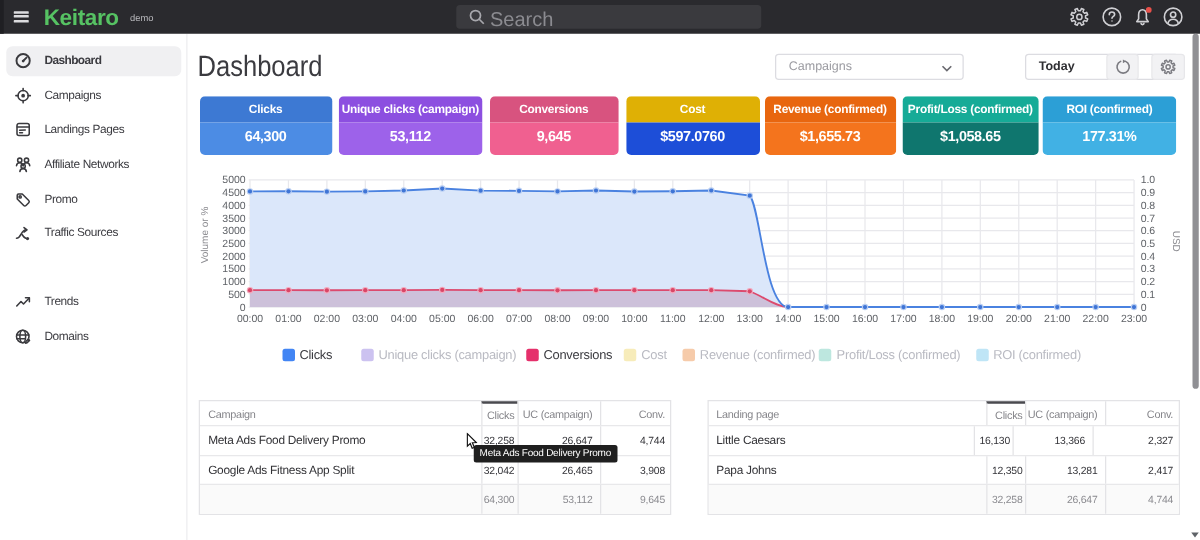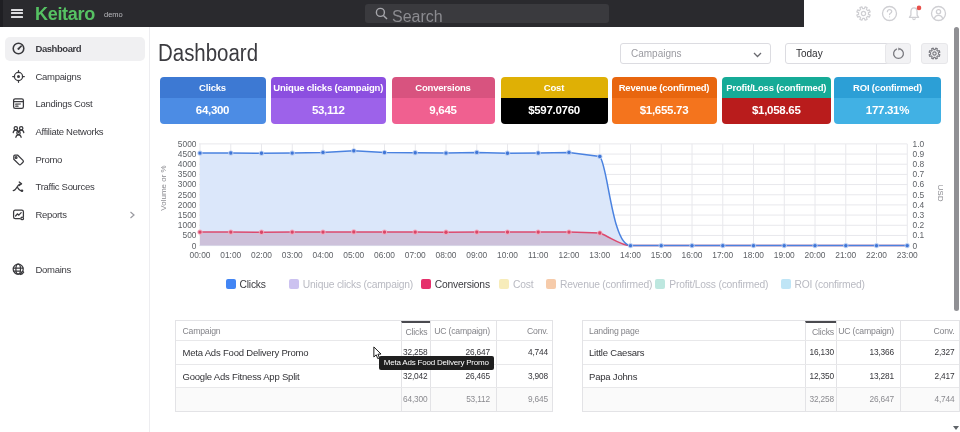--- a/index.html
+++ b/index.html
@@ -1,17 +1,17 @@
 <!DOCTYPE html>
 <html><head><meta charset="utf-8"><style>
 * { margin:0; padding:0; box-sizing:border-box; }
 html,body { width:960px; height:432px; overflow:hidden; background:#fff;
   font-family:"Liberation Sans", sans-serif; position:relative; }
 
-.hdr { position:absolute; left:0; top:0; width:804px; height:27px; background:#2a2a2e; }
+.hdr { position:absolute; left:0; top:0; width:960px; height:27px; background:#2a2a2e; }
 .burger { position:absolute; left:11px; top:8.5px; width:11.5px; }
 .burger div { height:2px; background:#dcdcdf; margin-bottom:1.9px; border-radius:0.5px; }
 .logo { position:absolute; left:35px; top:3.5px; font-size:18px; font-weight:bold; color:#56c263; letter-spacing:-0.3px; }
 .demo { position:absolute; left:104px; top:10px; font-size:7.5px; color:#b9b9bd; }
 .search { position:absolute; left:365px; top:4px; width:244px; height:19px; background:#3a3a3e; border-radius:3px; }
 .search svg { position:absolute; left:10px; top:3px; }
 .search span { position:absolute; left:27px; top:4px; font-size:16px; color:#8b8b90; }
 .hico { position:absolute; top:5px; }
 
 .side { position:absolute; left:0; top:27px; width:150px; height:405px; background:#fff; border-right:1px solid #ededf0; }
@@ -32,21 +32,21 @@
 .card { position:absolute; top:77px; height:47px; border-radius:4px; overflow:hidden; color:#fff; text-align:center; }
 .card-h { height:20.5px; font-size:9.5px; letter-spacing:-0.2px; line-height:21px; font-weight:bold; white-space:nowrap; }
 .card-v { height:26.5px; font-size:11.5px; letter-spacing:-0.3px; font-weight:bold; line-height:25px; }
 
 .chart { position:absolute; left:150px; top:130px; }
 .lg { position:absolute; top:278.5px; font-size:10.3px; letter-spacing:-0.2px; white-space:nowrap; }
 .lg .sw { display:inline-block; width:10px; height:10px; border-radius:2px; margin-right:4px; vertical-align:-1.5px; }
 .lg.on { color:#3b3b40; }
 .lg.off { color:#b9bac2; }
 
-.tbl { position:absolute; top:320px; border:1px solid #e3e3e6; font-size:9.5px;margin-left:16px; }
+.tbl { position:absolute; top:320px; border:1px solid #e3e3e6; font-size:9.5px; }
 .tr { display:flex; border-bottom:1px solid #e8e8ea; }
 .tr:last-child { border-bottom:none; }
 .tr > div { overflow:hidden; white-space:nowrap; }
 .th { height:20px; line-height:20px; color:#85858a; font-size:8.7px; letter-spacing:-0.2px; }
 .td { height:23.5px; line-height:23.5px; color:#323236; }
 .tf { height:22.5px; line-height:22.5px; color:#8b8b90; background:#fafafa; }
 .tf .num { color:#8b8b90; }
 .c0 { flex:1; padding-left:6.5px; letter-spacing:-0.2px; }
 .c1,.c2,.c3 { text-align:right; border-left:1px solid #e3e3e6; }
 .c1 { padding-right:2px; }
@@ -82,21 +82,21 @@
       </svg>
       <span>Campaigns</span>
     </div>
     <div class="item" style="top:65.2px">
       <svg width="13" height="13" viewBox="0 0 13 13" fill="none" stroke="#3a3a3e" stroke-width="1.25" stroke-linecap="round" stroke-linejoin="round">
         <rect x="1.6" y="1.8" width="9.8" height="9.6" rx="1.6"></rect>
         <line x1="1.8" y1="4.6" x2="11.2" y2="4.6"></line>
         <line x1="3.7" y1="7.2" x2="8.2" y2="7"></line>
         <line x1="3.7" y1="9.2" x2="6" y2="9.2"></line>
       </svg>
-      <span>Landings Cost</span>
+      <span>Landings Pages</span>
     </div>
     <div class="item" style="top:92.8px">
       <svg width="13" height="13" viewBox="0 0 13 13" fill="none" stroke="#3a3a3e" stroke-width="1.25" stroke-linecap="round" stroke-linejoin="round">
         <circle cx="3.8" cy="3.2" r="1.7"></circle>
         <path d="M1.2,7.6 C1.4,5.9 2.5,5.2 3.8,5.2 C5.1,5.2 6.2,5.9 6.4,7.6" fill="none"></path>
         <circle cx="9.2" cy="3.2" r="1.7"></circle>
         <path d="M6.6,7.6 C6.8,5.9 7.9,5.2 9.2,5.2 C10.5,5.2 11.6,5.9 11.8,7.6" fill="none"></path>
         <circle cx="6.5" cy="7.9" r="1.7"></circle>
         <path d="M3.9,12.3 C4.1,10.6 5.2,9.9 6.5,9.9 C7.8,9.9 8.9,10.6 9.1,12.3" fill="none"></path>
       </svg>
@@ -111,31 +111,26 @@
     </div>
     <div class="item" style="top:148.0px">
       <svg width="13" height="13" viewBox="0 0 13 13" fill="none" stroke="#3a3a3e" stroke-width="1.25" stroke-linecap="round" stroke-linejoin="round">
         <path d="M1.2,10.6 C5.2,10.6 4.6,3.8 9,3.8" fill="none"></path>
         <path d="M7.2,2 L9.6,3.8 L7.2,5.6" fill="none"></path>
         <path d="M5.6,7.6 C6.6,9.2 7.6,10.2 8.6,10.6" fill="none"></path>
         <circle cx="10" cy="10.8" r="1.3" fill="#3a3a3e" stroke="none"></circle>
       </svg>
       <span>Traffic Sources</span>
     </div>
-    <div class="item" style="top:175.6px">
-      <svg width="13" height="13" viewBox="0 0 13 13" fill="none" stroke="#3a3a3e" stroke-width="1.25" stroke-linecap="round" stroke-linejoin="round">
-        <rect x="1.6" y="2.2" width="9.8" height="8.4" rx="1.6"></rect>
-        <path d="M3.6,8 L5.4,5.8 L6.8,7.2 L9.2,4.6" fill="none"></path>
-        <circle cx="10.2" cy="10.4" r="1.8" fill="#fff" stroke="none"></circle>
-        <circle cx="10.2" cy="10.4" r="1.3"></circle>
-      </svg>
-      <span>Reports</span>
-      <svg class="chev" width="8" height="8" viewBox="0 0 8 8">
-        <path d="M2.5,1 L6,4 L2.5,7" fill="none" stroke="#9a9aa0" stroke-width="1.2"></path>
-      </svg>
+    <div class="item" style="top:203.2px">
+      <svg width="13" height="13" viewBox="0 0 13 13" fill="none" stroke="#3a3a3e" stroke-width="1.25" stroke-linecap="round" stroke-linejoin="round">
+        <path d="M1.4,9.8 L4.8,6.2 L6.8,8.2 L11.4,3.4" fill="none"></path>
+        <path d="M8.4,3.2 L11.5,3.2 L11.5,6.4" fill="none"></path>
+      </svg>
+      <span>Trends</span>
     </div>
     <div class="item" style="top:230.8px">
       <svg width="13" height="13" viewBox="0 0 13 13" fill="none" stroke="#3a3a3e" stroke-width="1.25" stroke-linecap="round" stroke-linejoin="round">
         <circle cx="6.2" cy="6.2" r="5"></circle>
         <ellipse cx="6.2" cy="6.2" rx="2.3" ry="5"></ellipse>
         <line x1="1.3" y1="5" x2="11.1" y2="5"></line>
         <line x1="1.5" y1="8" x2="8" y2="8"></line>
         <path d="M8.2,11.8 L8.4,10 L10.6,7.8 L12,9.2 L9.8,11.4 Z" fill="#fff" stroke="none"></path>
         <path d="M8.5,11.5 L8.7,10.2 L10.6,8.3 L11.6,9.3 L9.7,11.2 Z" fill="none"></path>
       </svg>
@@ -175,21 +170,21 @@
   <div class="hico" style="left:930px"><svg width="17" height="17" viewBox="0 0 17 17" fill="none" stroke="#cfcfd3" stroke-width="1.3">
         <circle cx="8.5" cy="8.5" r="7"></circle>
         <circle cx="8.5" cy="6.7" r="2.1"></circle>
         <path d="M4.3,13.9 C4.8,11.5 6.4,10.4 8.5,10.4 C10.6,10.4 12.2,11.5 12.7,13.9"></path>
       </svg></div>
 </div>
 <div class="title">Dashboard</div>
 <div class="sel" style="left:620px;width:151px;color:#9b9ba1">Campaigns<svg width="9" height="6" viewBox="0 0 9 6" fill="none" stroke="#6a6a70" stroke-width="1.3">
       <path d="M1,1 L4.5,4.5 L8,1"></path>
     </svg></div>
-<div class="sel" style="left:785px;width:123px;color:#2f2f33;font-weight:400">Today<svg width="9" height="6" viewBox="0 0 9 6" fill="none" stroke="#6a6a70" stroke-width="1.3">
+<div class="sel" style="left:820px;width:123px;color:#2f2f33;font-weight:700">Today<svg width="9" height="6" viewBox="0 0 9 6" fill="none" stroke="#6a6a70" stroke-width="1.3">
       <path d="M1,1 L4.5,4.5 L8,1"></path>
     </svg></div>
 <div class="btn" style="left:885px;width:26px">
     <svg width="13" height="13" viewBox="0 0 13 13" fill="none" stroke="#7b7b81" stroke-width="1.3">
       <path d="M4.5,2.1 A4.9,4.9 0 1 0 8.5,2.1" stroke-linecap="round"></path>
       <path d="M6.3,0.5 L8.9,2 L6.3,3.5 Z" fill="#7b7b81" stroke="none"></path>
     </svg>
   </div>
 <div class="btn" style="left:921px;width:27px">
     <svg width="13" height="13" viewBox="0 0 17 17" fill="none" stroke="#7b7b81" stroke-width="1.5" stroke-linejoin="round">
@@ -204,29 +199,29 @@
 <div class="card" style="left:270.5px;width:115.5px">
 <div class="card-h" style="background:#8c4fe0">Unique clicks (campaign)</div>
 <div class="card-v" style="background:#9d62ea">53,112</div>
   </div>
 <div class="card" style="left:391.5px;width:103px">
 <div class="card-h" style="background:#d8537f">Conversions</div>
 <div class="card-v" style="background:#f06090">9,645</div>
   </div>
 <div class="card" style="left:500.5px;width:107px">
 <div class="card-h" style="background:#dfb005">Cost</div>
-<div class="card-v" style="background:#000000">$597.0760</div>
+<div class="card-v" style="background:#1d4ed8">$597.0760</div>
   </div>
 <div class="card" style="left:611.5px;width:105px">
 <div class="card-h" style="background:#e8660f">Revenue (confirmed)</div>
 <div class="card-v" style="background:#f4741d">$1,655.73</div>
   </div>
 <div class="card" style="left:722px;width:108.5px">
 <div class="card-h" style="background:#16ab97">Profit/Loss (confirmed)</div>
-<div class="card-v" style="background:#b91c1c">$1,058.65</div>
+<div class="card-v" style="background:#0f766e">$1,058.65</div>
   </div>
 <div class="card" style="left:834px;width:107px">
 <div class="card-h" style="background:#2c9fd6">ROI (confirmed)</div>
 <div class="card-v" style="background:#41b1e4">177.31%</div>
   </div>
 <svg class="chart" width="810" height="170" viewBox="150 130 810 170">
 <g stroke="#e8e8ec" stroke-width="1">
       <line x1="199.0" y1="245.60" x2="907.2" y2="245.60"></line>
       <line x1="199.0" y1="235.43" x2="907.2" y2="235.43"></line>
       <line x1="199.0" y1="225.26" x2="907.2" y2="225.26"></line>
@@ -439,21 +434,21 @@
     <div class="tr th">
       <div class="c0">Landing page</div>
       <div class="c1 sort" style="width:31.5px">Clicks</div>
       <div class="c2" style="width:63.5px">UC (campaign)</div>
       <div class="c3" style="width:59px">Conv.</div>
     </div>
     <div class="tr td">
       <div class="c0">Little Caesars</div>
       <div class="c1 num" style="width:31.5px">16,130</div>
       <div class="c2 num" style="width:63.5px">13,366</div>
-      <div class="c3 num" style="width:59px">2,327</div>
+      <div class="c3 num" style="width:69px">2,327</div>
     </div>
     <div class="tr td">
       <div class="c0">Papa Johns</div>
       <div class="c1 num" style="width:31.5px">12,350</div>
       <div class="c2 num" style="width:63.5px">13,281</div>
       <div class="c3 num" style="width:59px">2,417</div>
     </div>
     <div class="tr tf">
       <div class="c0"></div>
       <div class="c1 num" style="width:31.5px">32,258</div>

